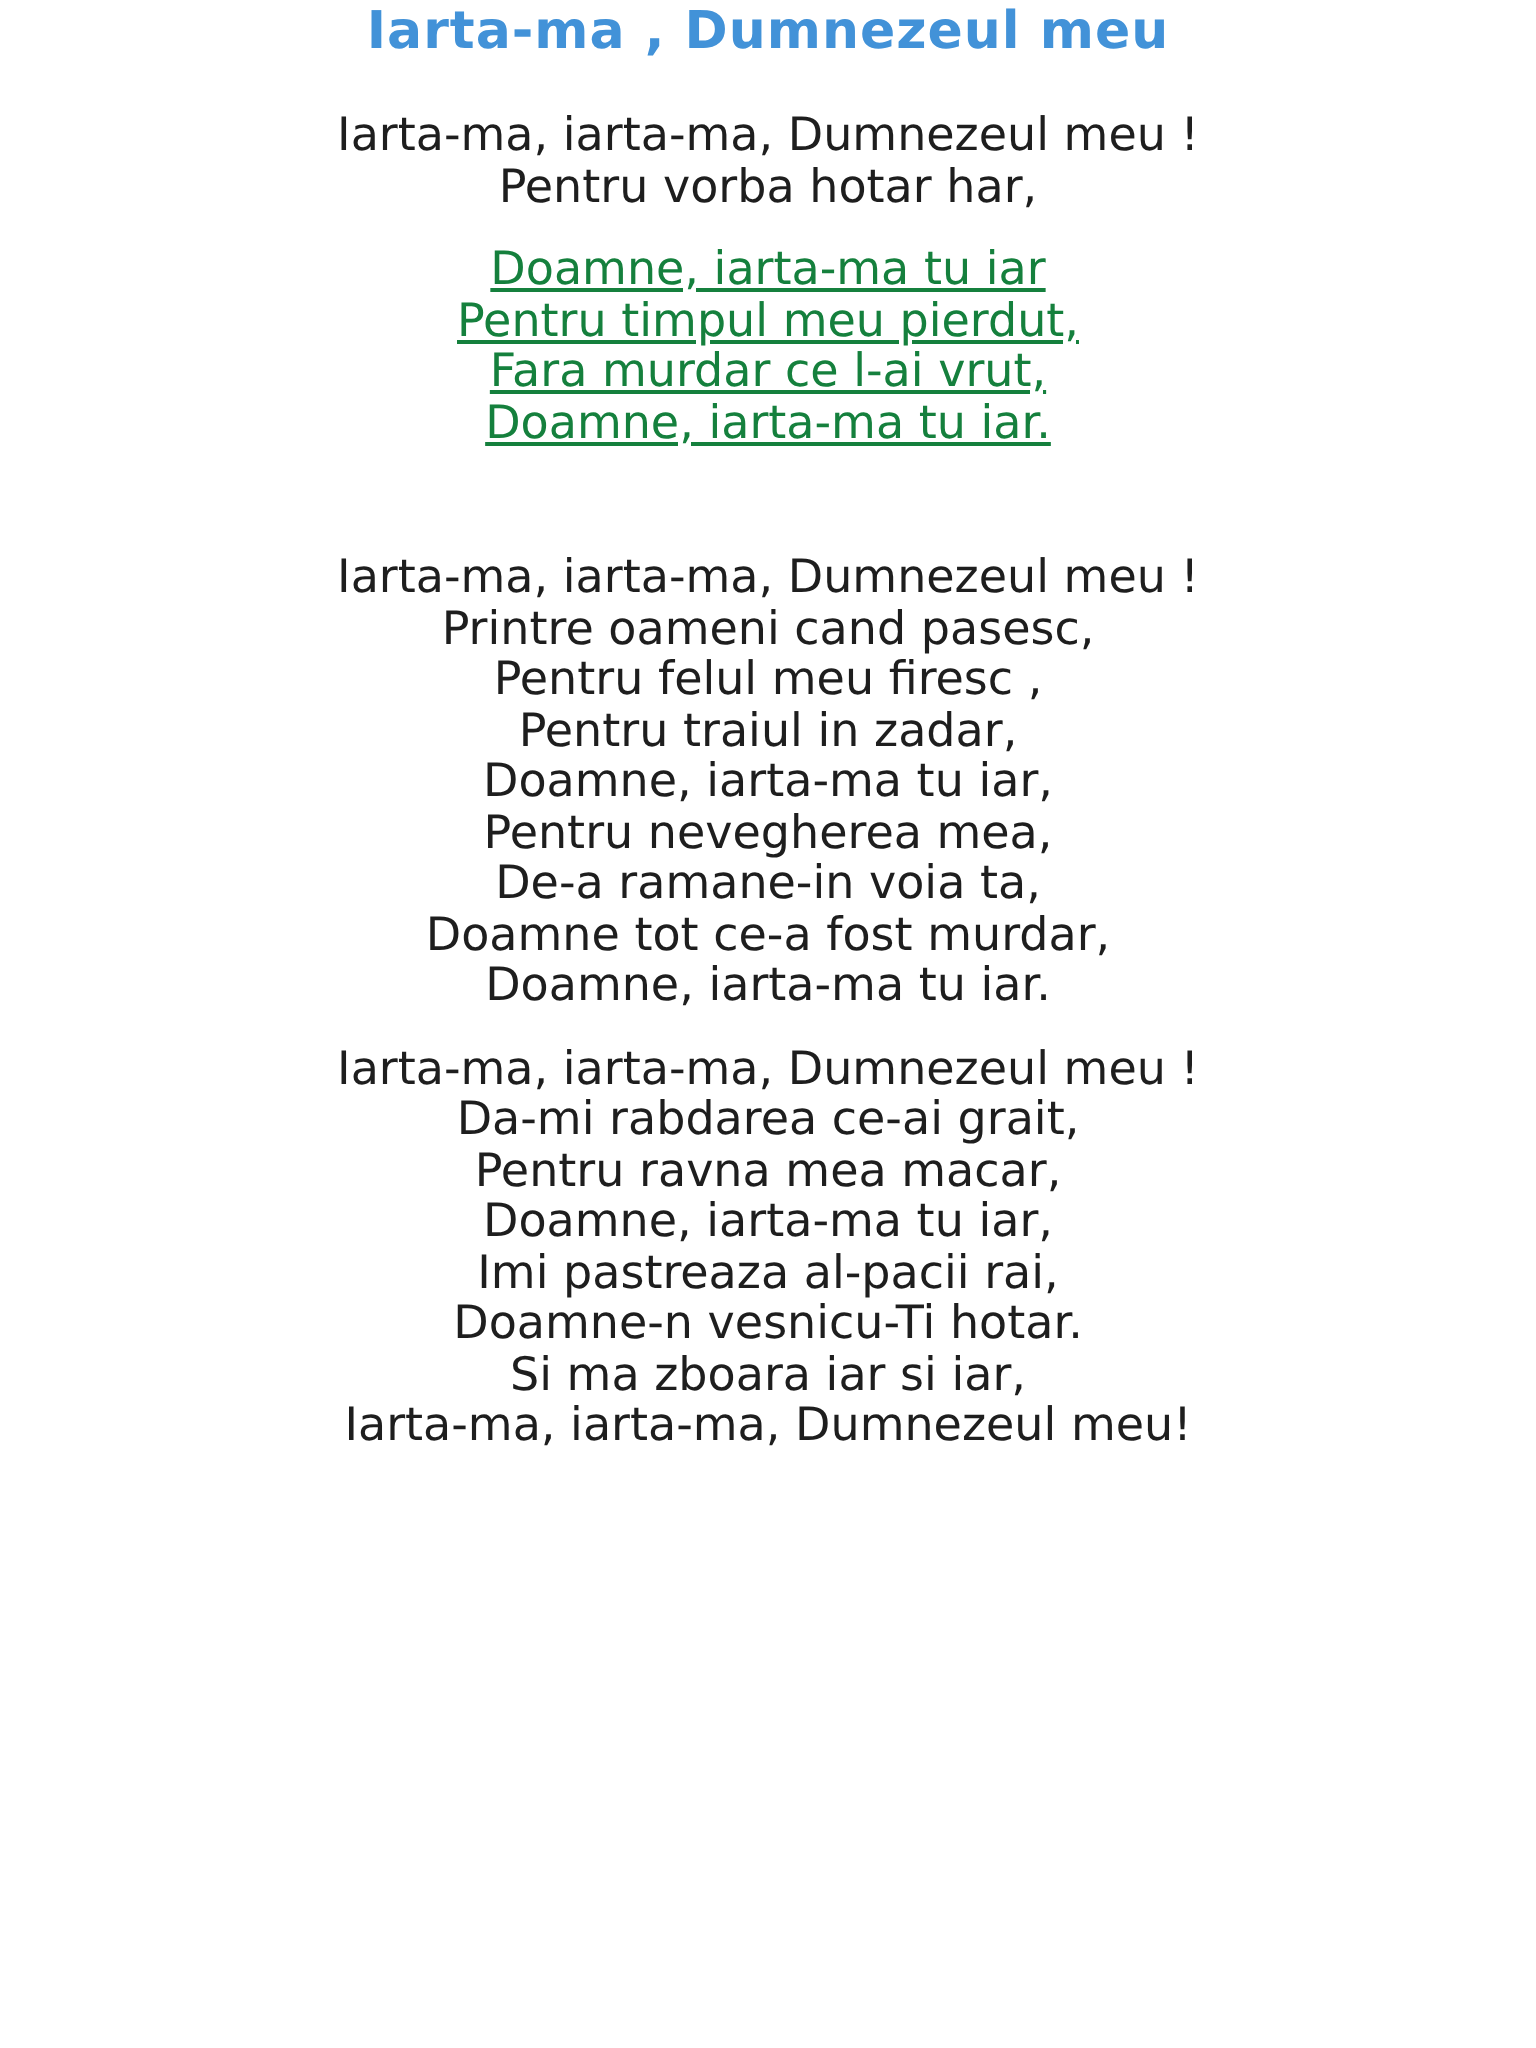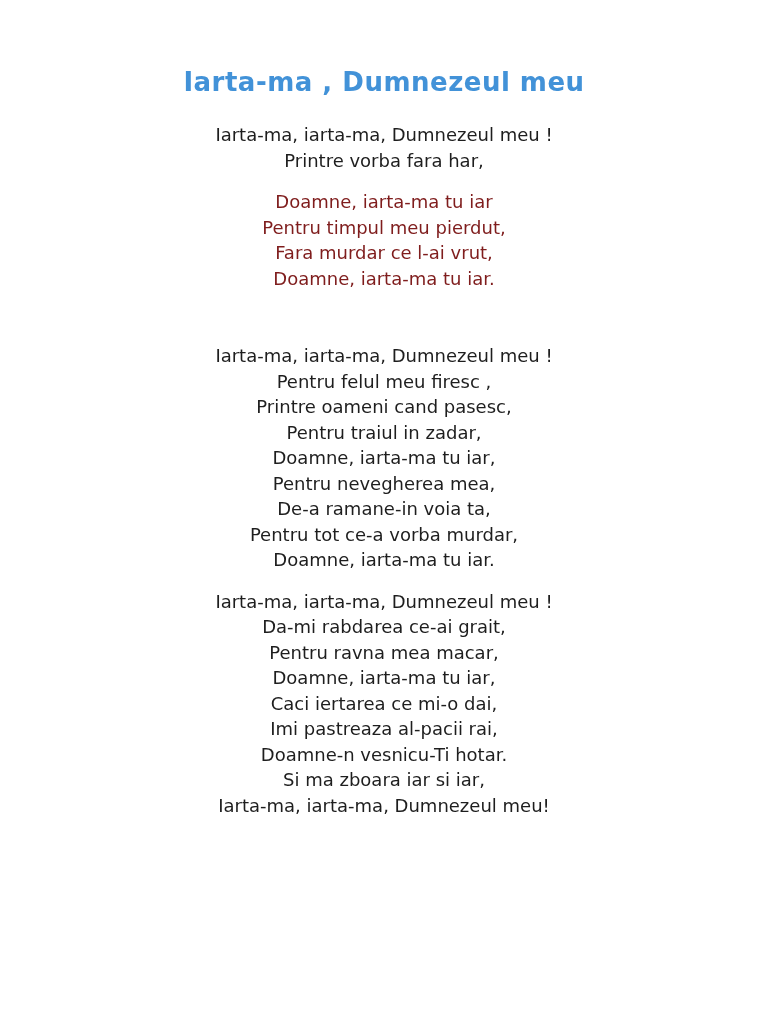--- a/index.html
+++ b/index.html
@@ -14,77 +14,75 @@
     position: relative;
     width: 768px;
     height: 1024px;
     margin: 0 auto;
     background: #ffffff;
     overflow: hidden;
     text-align: center;
   }
   .doc-title {
     margin: 0;
-    padding-top: 66px;
     font-size: 26px;
     line-height: 32px;
     font-weight: bold;
     letter-spacing: 0.5px;
     color: #4292d8;
   }
   .poem {
     margin-top: 24px;
   }
   .stanza {
     margin: 0 0 16px 0;
-    font-size: 18px;
+    font-size: 23px;
     line-height: 25.5px;
     color: #1e1e1e;
     font-weight: 400;
   }
   .stanza.gap-large {
     margin-bottom: 52px;
   }
   .line {
     display: block;
     white-space: pre;
   }
 </style>
 </head>
 <body>
 
 <div class="page" style="background: rgb(255, 255, 255);">
   <h1 class="doc-title" style="color: rgb(66, 146, 216);">Iarta-ma , Dumnezeul meu</h1>
   <div class="poem">
       <p class="stanza" style="color: rgb(30, 30, 30);">
         <span class="line">Iarta-ma, iarta-ma, Dumnezeul meu !</span>
-        <span class="line">Printre vorba fara har,</span>
+        <span class="line">Pentru vorba hotar har,</span>
       </p>
-      <p class="stanza gap-large" style="color: #7f1d1d;">
+      <p class="stanza gap-large" style="color: #15803d; text-decoration: underline;">
         <span class="line">Doamne, iarta-ma tu iar</span>
         <span class="line">Pentru timpul meu pierdut,</span>
         <span class="line">Fara murdar ce l-ai vrut,</span>
         <span class="line">Doamne, iarta-ma tu iar.</span>
       </p>
       <p class="stanza" style="color: rgb(30, 30, 30);">
         <span class="line">Iarta-ma, iarta-ma, Dumnezeul meu !</span>
+        <span class="line">Printre oameni cand pasesc,</span>
         <span class="line">Pentru felul meu firesc ,</span>
-        <span class="line">Printre oameni cand pasesc,</span>
         <span class="line">Pentru traiul in zadar,</span>
         <span class="line">Doamne, iarta-ma tu iar,</span>
         <span class="line">Pentru nevegherea mea,</span>
         <span class="line">De-a ramane-in voia ta,</span>
-        <span class="line">Pentru tot ce-a vorba murdar,</span>
+        <span class="line">Doamne tot ce-a fost murdar,</span>
         <span class="line">Doamne, iarta-ma tu iar.</span>
       </p>
       <p class="stanza" style="color: rgb(30, 30, 30);">
         <span class="line">Iarta-ma, iarta-ma, Dumnezeul meu !</span>
         <span class="line">Da-mi rabdarea ce-ai grait,</span>
         <span class="line">Pentru ravna mea macar,</span>
         <span class="line">Doamne, iarta-ma tu iar,</span>
-        <span class="line">Caci iertarea ce mi-o dai,</span>
         <span class="line">Imi pastreaza al-pacii rai,</span>
         <span class="line">Doamne-n vesnicu-Ti hotar.</span>
         <span class="line">Si ma zboara iar si iar,</span>
         <span class="line">Iarta-ma, iarta-ma, Dumnezeul meu!</span>
       </p>
     </div>
 </div>
 
 </body></html>

